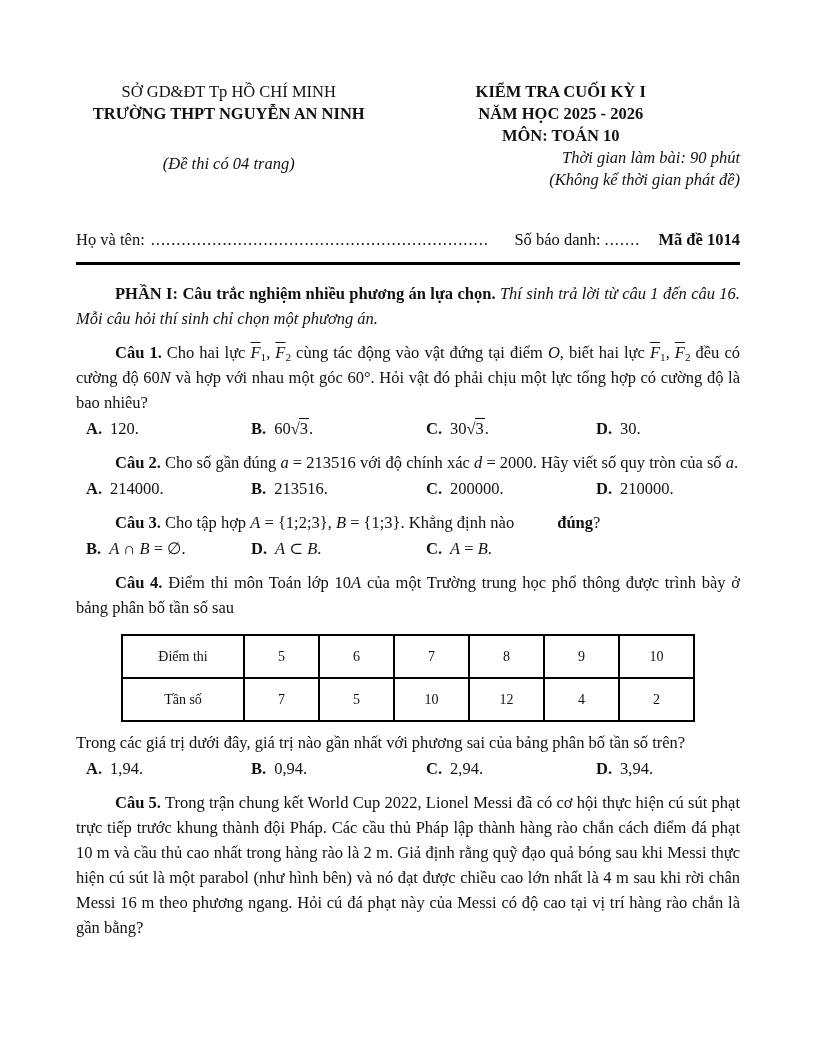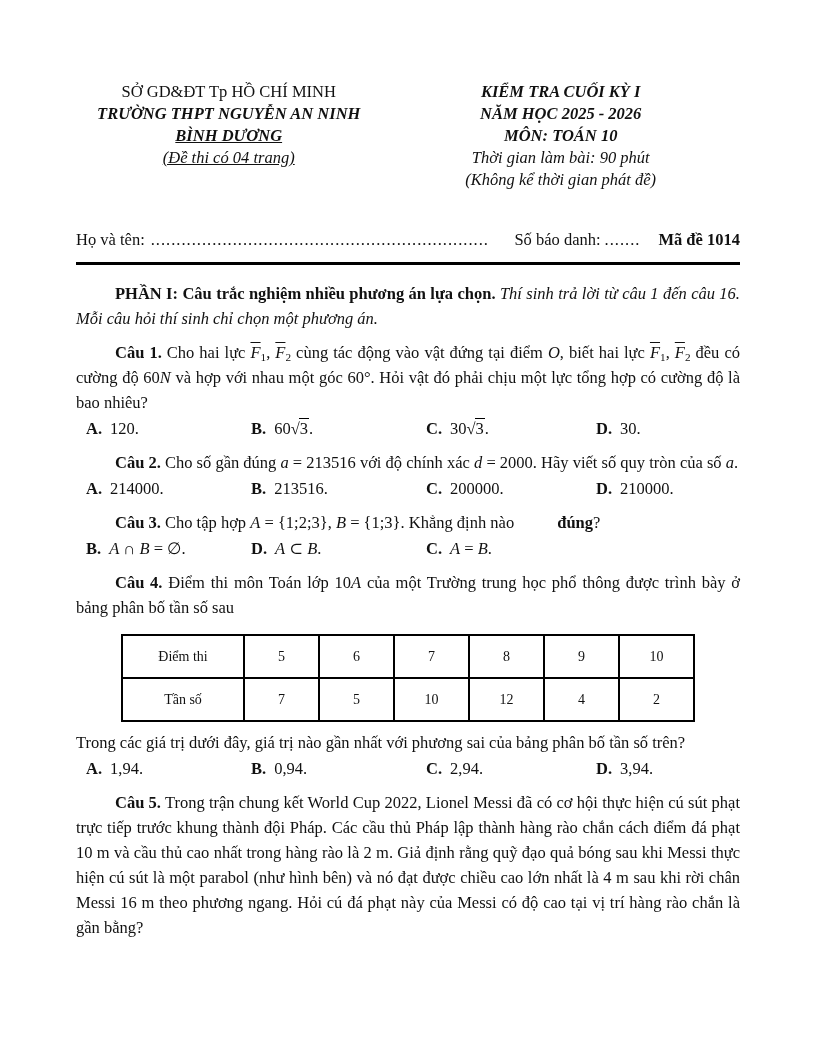--- a/index.html
+++ b/index.html
@@ -11,24 +11,24 @@
     line-height:25px;
     overflow:hidden;
   }
   .page{padding:81px 76px 0 76px;box-sizing:border-box;}
 
   
   .exam-header{display:flex;align-items:flex-start;}
   .hdr-left{flex:0 0 46%;text-align:center;}
   .hdr-right{flex:0 0 54%;text-align:center;}
   .hdr-line{line-height:22px;}
-  .bold{font-weight:700;font-style:italic;}
-  .ital{font-style:italic;}
+  .bold{font-weight:700;}
+  .ital{font-style:italic;text-align:right;}
   .underl{text-decoration:underline;}
-  .hdr-note{font-style:italic;line-height:22px;text-decoration:underline;}
+  .hdr-note{margin-top:28px;font-style:italic;line-height:22px;}
 
   
   .info-row{display:flex;align-items:flex-start;margin-top:36px;white-space:nowrap;}
   .dots{letter-spacing:1px;overflow:hidden;}
   .dots-name{flex:1 1 auto;margin:0 6px;}
   .info-id{margin-left:4px;}
   .exam-code{margin-left:18px;font-weight:700;}
 
   .rule{border:none;border-top:3px solid #000;margin:10px 0 16px 0;}
 
@@ -64,21 +64,20 @@
 </style>
 </head>
 <body>
 
 <div class="page">
 
   <div class="exam-header">
     <div class="hdr-left">
       <div class="hdr-line">SỞ GD&amp;ĐT Tp HỒ CHÍ MINH</div>
       <div class="hdr-line bold">TRƯỜNG THPT NGUYỄN AN NINH</div>
-      <div class="hdr-line bold underl">BÌNH DƯƠNG</div>
       <div class="hdr-note">(Đề thi có 04 trang)</div>
     </div>
     <div class="hdr-right">
       <div class="hdr-line bold">KIỂM TRA CUỐI KỲ I</div>
       <div class="hdr-line bold">NĂM HỌC 2025 - 2026</div>
       <div class="hdr-line bold">MÔN: TOÁN 10</div>
       <div class="hdr-line ital">Thời gian làm bài: 90 phút</div>
       <div class="hdr-line ital">(Không kể thời gian phát đề)</div>
     </div>
   </div>

